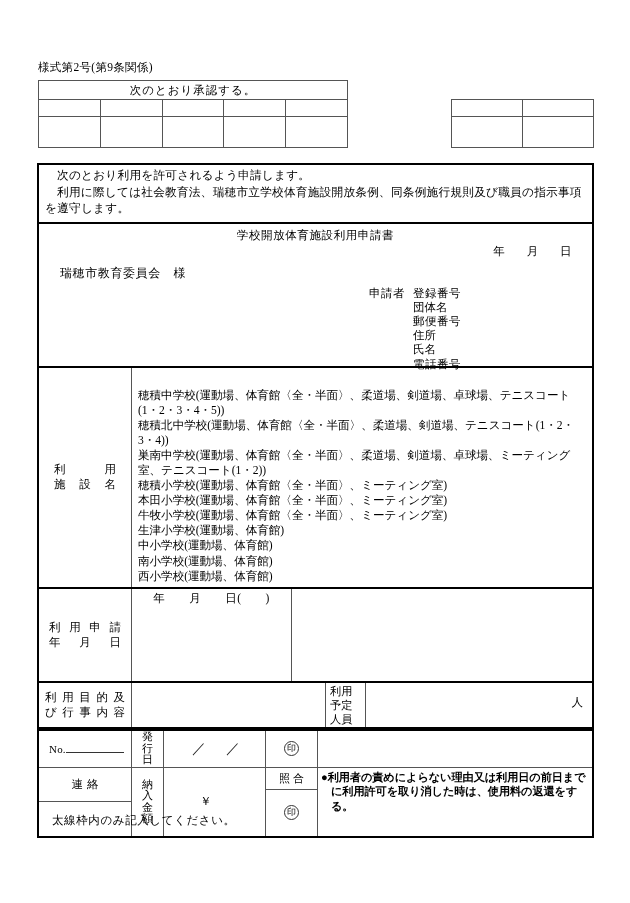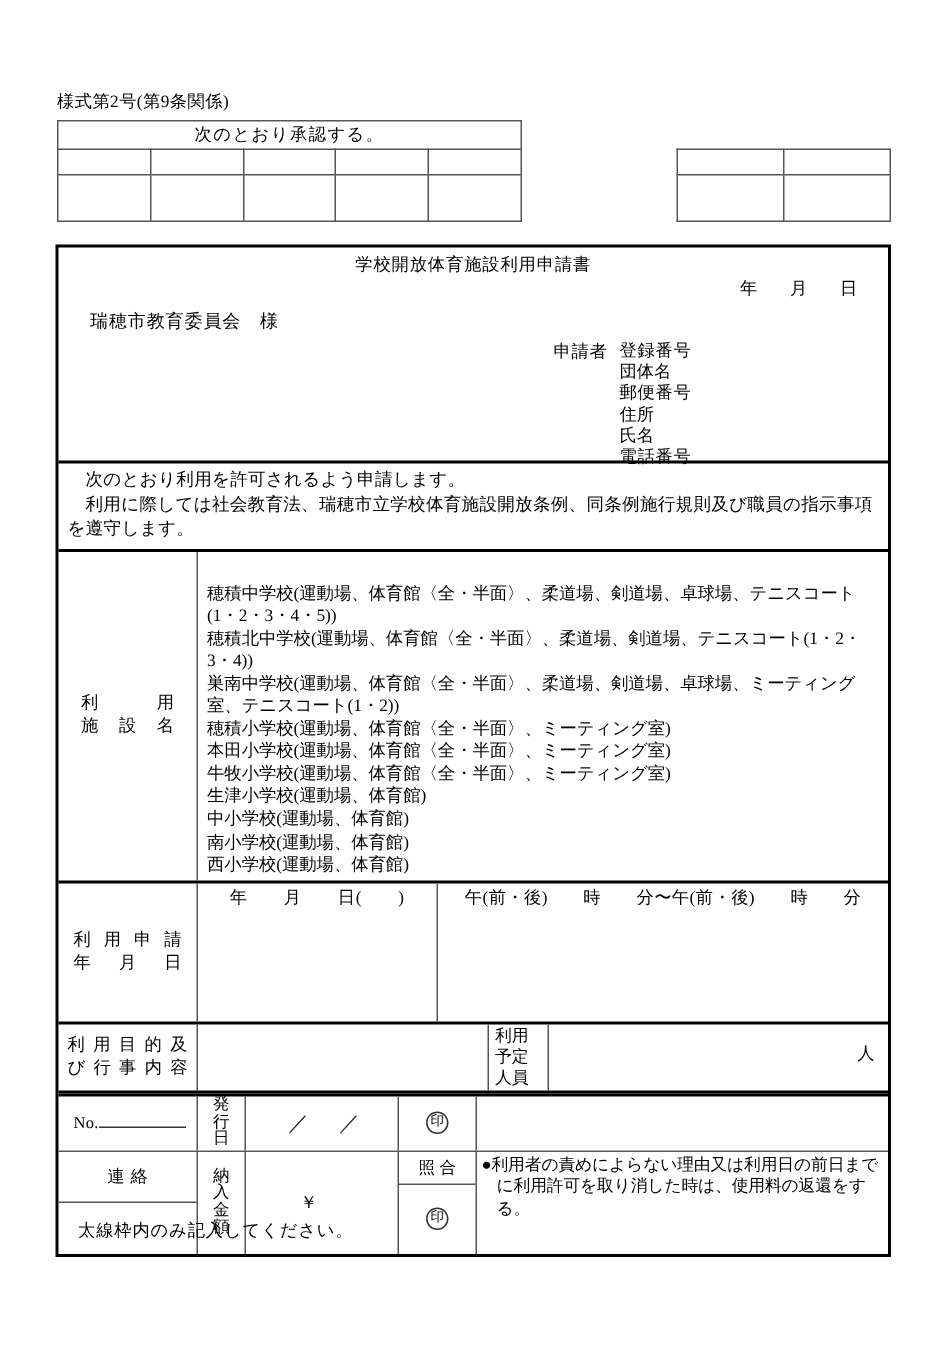--- a/index.html
+++ b/index.html
@@ -250,21 +250,21 @@
     display: flex; align-items: center; justify-content: center;
   }
   #notes-cell { flex: 1; border-right: none; padding: 2px 4px 0 3px; }
   #notes-cell p {
     margin: 0;
     font-size: 11.2px;
     line-height: 14.6px;
     letter-spacing: -0.1px;
     text-indent: 0;
   }
-  #notes-cell p.hang { padding-left: 10px; text-indent: -10px; }
+  #notes-cell p.hang { padding-left: 10px; text-indent: -10px; font-weight: bold; }
 
   .seal {
     display: inline-block;
     width: 13px; height: 13px;
     border: 1px solid #333;
     border-radius: 50%;
     font-size: 9px;
     line-height: 12px;
     text-align: center;
     font-family: "DejaVu Sans", sans-serif;
@@ -314,20 +314,25 @@
     </tr>
     <tr class="r2">
       <td></td>
       <td></td>
     </tr>
   </tbody>
     </table>
 
   <div class="abs" id="main-form">
 
+    <div class="section" id="statement-block">
+      <p class="indent">次のとおり利用を許可されるよう申請します。</p>
+      <p class="indent">利用に際しては社会教育法、瑞穂市立学校体育施設開放条例、同条例施行規則及び職員の指示事項を遵守します。</p>
+    </div>
+
     <div class="section" id="header-block">
       <div id="doc-title">学校開放体育施設利用申請書</div>
       <div id="date-line">
         <span>年</span>
         <span>月</span>
         <span>日</span>
       </div>
       <div id="addressee">瑞穂市教育委員会　様</div>
       <div id="applicant-block">
         <div id="applicant-label">申請者</div>
@@ -339,25 +344,20 @@
           <div class="tight">郵便番号</div>
           <div>
               <span>住所</span>
             </div>
           <div>
               <span>氏名</span>
             </div>
           <div class="tight">電話番号</div>
         </div>
       </div>
-    </div>
-
-    <div class="section" id="statement-block">
-      <p class="indent">次のとおり利用を許可されるよう申請します。</p>
-      <p class="indent">利用に際しては社会教育法、瑞穂市立学校体育施設開放条例、同条例施行規則及び職員の指示事項を遵守します。</p>
     </div>
 
     <div class="section" id="facilities-row">
       <div id="facilities-label">
         <div class="lbl-inner">
           <div>
               <span>利</span>
               <span>用</span>
             </div>
           <div>
@@ -394,23 +394,20 @@
               <span>年</span>
               <span>月</span>
               <span>日</span>
             </div>
         </div>
       </div>
       <div id="usedate-fields">
         <div id="usedate-daycol">
           <span>年　　月　　日(　　)</span>
         </div>
-        <div id="usedate-timecol">
-          <span>午(前・後)　　時　　分〜午(前・後)　　時　　分</span>
-        </div>
       </div>
     </div>
 
     <div class="section" id="purpose-row">
       <div id="purpose-label">
         <div class="lbl-inner">
           <div>
               <span>利</span>
               <span>用</span>
               <span>目</span>

